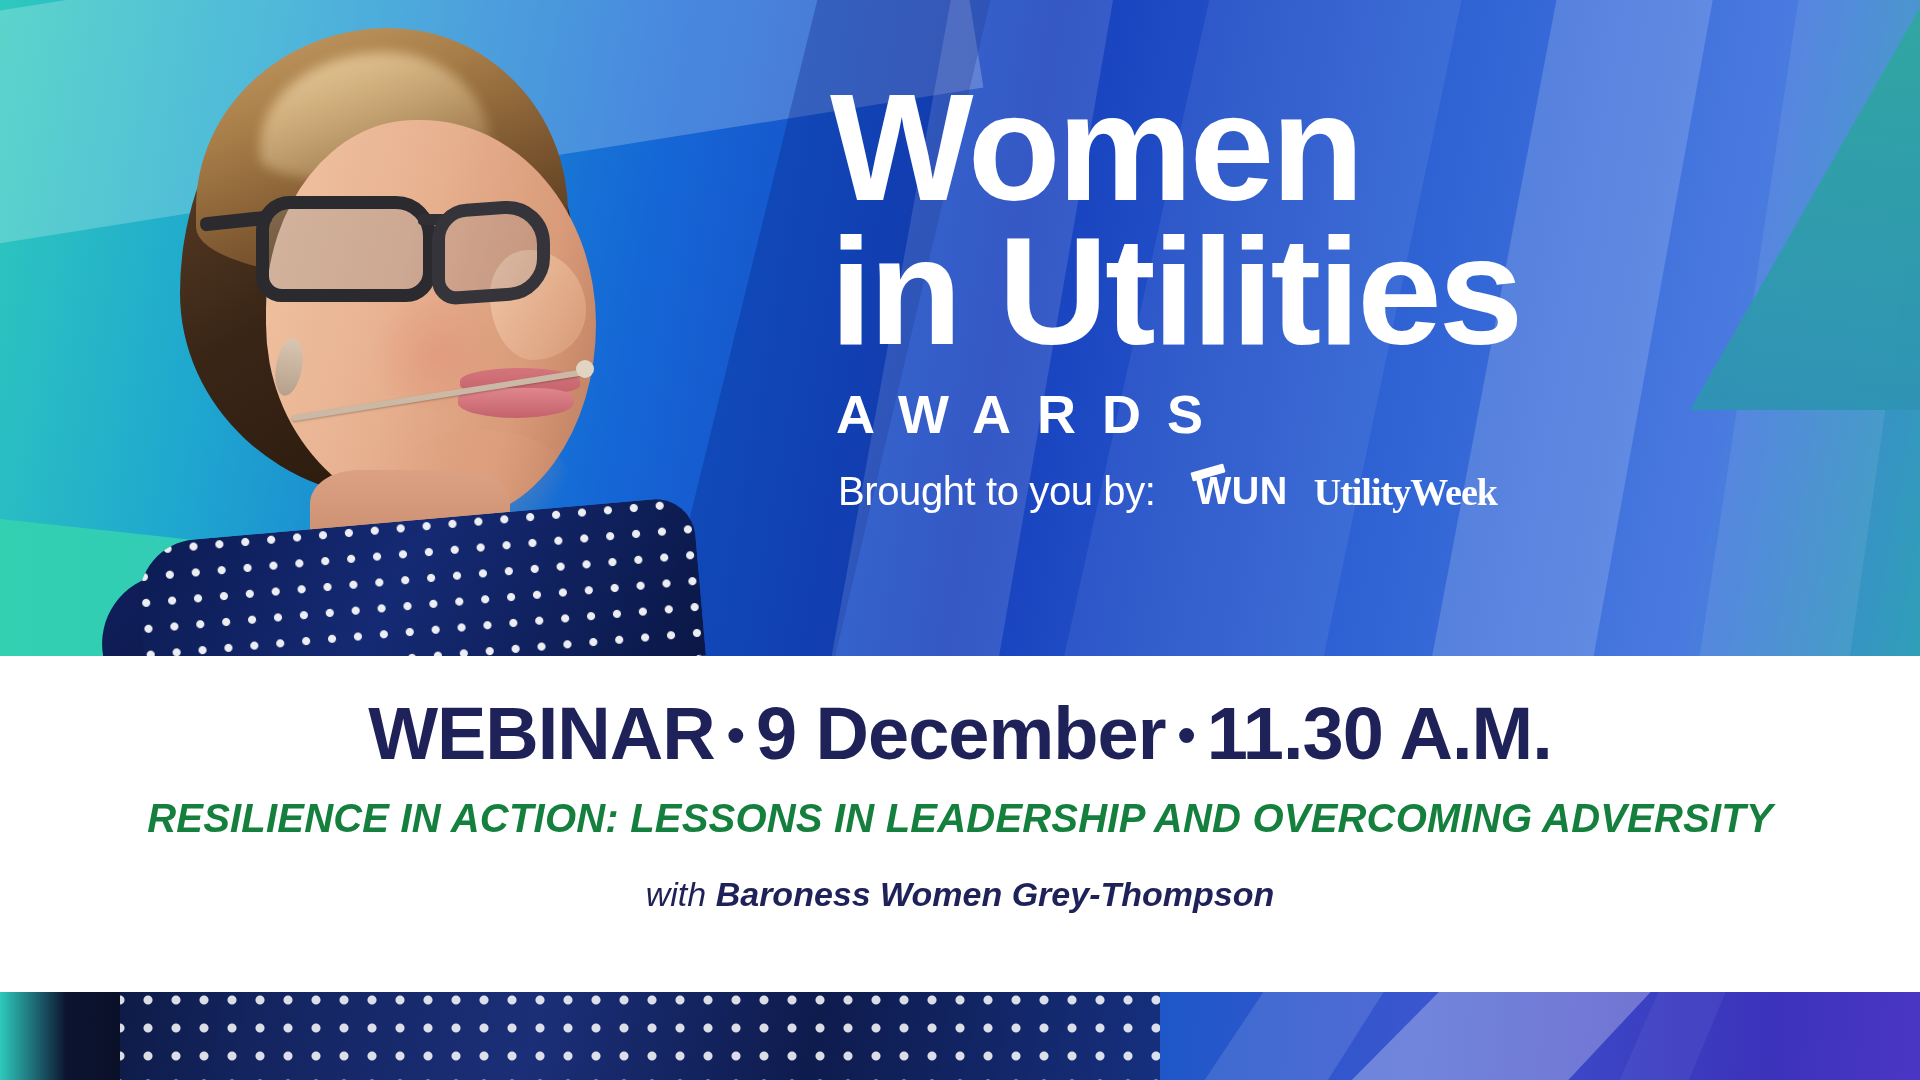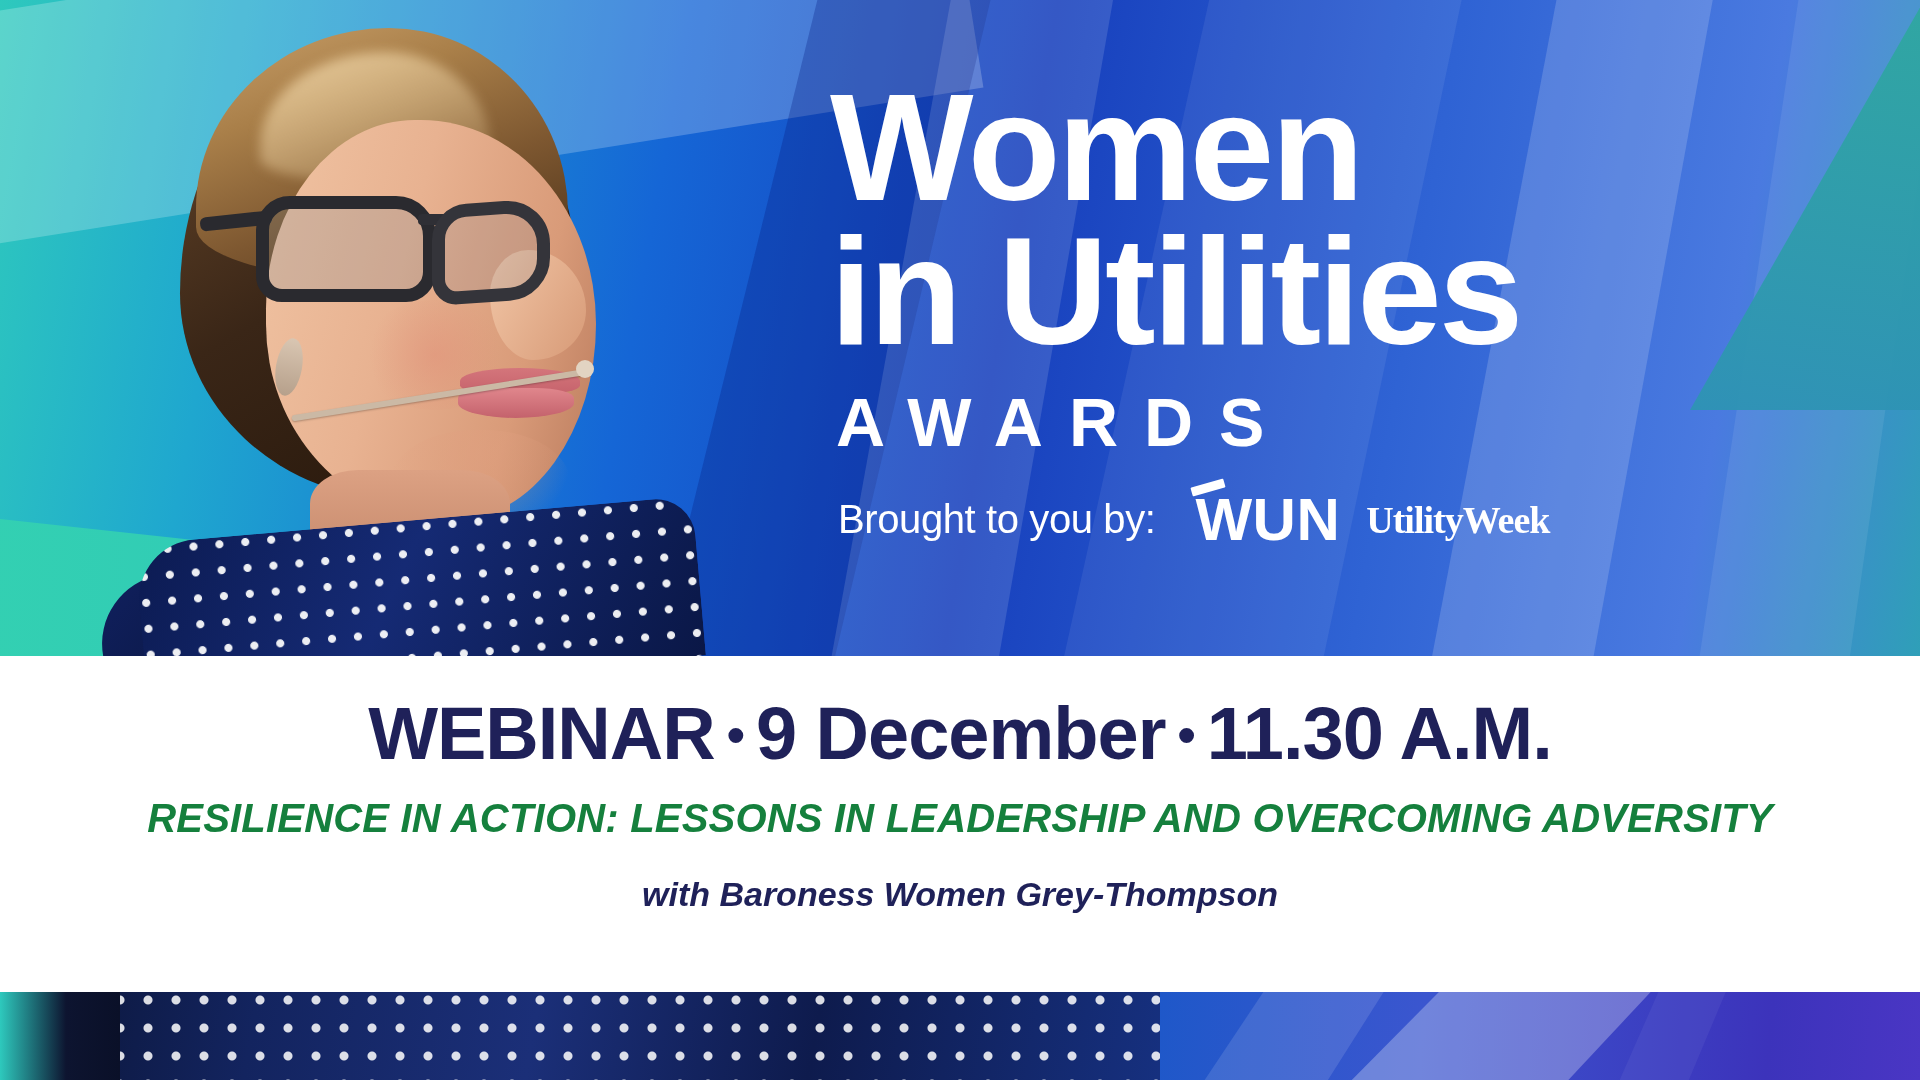--- a/index.html
+++ b/index.html
@@ -111,42 +111,42 @@
   .lg-women {
     font-family:"Liberation Sans", sans-serif;
     font-weight:700; font-size:152px; line-height:.97; letter-spacing:-3px;
   }
   .lg-inutil {
     font-family:"Liberation Sans", sans-serif;
     font-weight:700; font-size:152px; line-height:1.0; letter-spacing:-3px; margin-top:-6px;
   }
   .lg-awards {
     font-family:"Liberation Sans", sans-serif;
-    font-weight:700; font-size:68px; letter-spacing:26px; margin-top:16px; margin-left:6px;
+    font-weight:700; font-size:54px; letter-spacing:26px; margin-top:16px; margin-left:6px;
   }
   .lg-by { display:flex; align-items:center; gap:26px; margin-top:24px; margin-left:8px; }
   .lg-by-label { font-size:40px; font-weight:400; letter-spacing:-.4px; }
-  .wun { position:relative; font-weight:700; font-size:60px; letter-spacing:.5px; padding-left:14px; }
+  .wun { position:relative; font-weight:700; font-size:38px; letter-spacing:.5px; padding-left:14px; }
   .wun .tick {
     position:absolute; left:10px; top:-2px; width:34px; height:9px; background:#ffffff;
     transform:rotate(-16deg); border-radius:1px;
   }
   .uw { font-family:"Liberation Serif", serif; font-weight:700; font-size:38px; letter-spacing:-1px; }
 
   
   .panel { position:absolute; left:0; top:656px; width:1920px; height:260px; background:#ffffff; text-align:center; }
   .line-webinar {
     margin-top:38px; color:#1f2159; font-weight:700; font-size:74px; letter-spacing:-1px; line-height:1.08;
   }
   .line-webinar .dot { display:inline-block; transform:translateY(-6px); font-size:52px; padding:0 12px; }
   .line-topic {
     margin-top:22px; color:#15803d; font-weight:700; font-style:italic; font-size:40px; letter-spacing:.2px;
   }
   .line-speaker { margin-top:34px; color:#1f2159; font-size:34px; font-style:italic; }
-  .line-speaker .with { font-weight:700;margin-top:34px; }
+  .line-speaker .with { font-weight:400;margin-top:34px; }
   .line-speaker .name { font-weight:700; }
 
   
   .strip { position:absolute; left:0; top:992px; width:1920px; height:88px; overflow:hidden;
     background:linear-gradient(95deg,#2ec9bd 0%,#14306f 6%,#122a66 10%,#1a58c8 58%,#3b56cf 74%,#3c33bb 92%,#4a36c4 100%); }
   .strip > i { position:absolute; display:block; }
   .s-chev1 { left:1190px; top:-10px; width:200px; height:120px; background:rgba(255,255,255,.12);
     clip-path:polygon(40% 0%,100% 0%,62% 100%,0% 100%); }
   .s-chev2 { left:1330px; top:-10px; width:330px; height:120px; background:rgba(255,255,255,.28);
     clip-path:polygon(36% 0%,100% 0%,66% 100%,0% 100%); }

